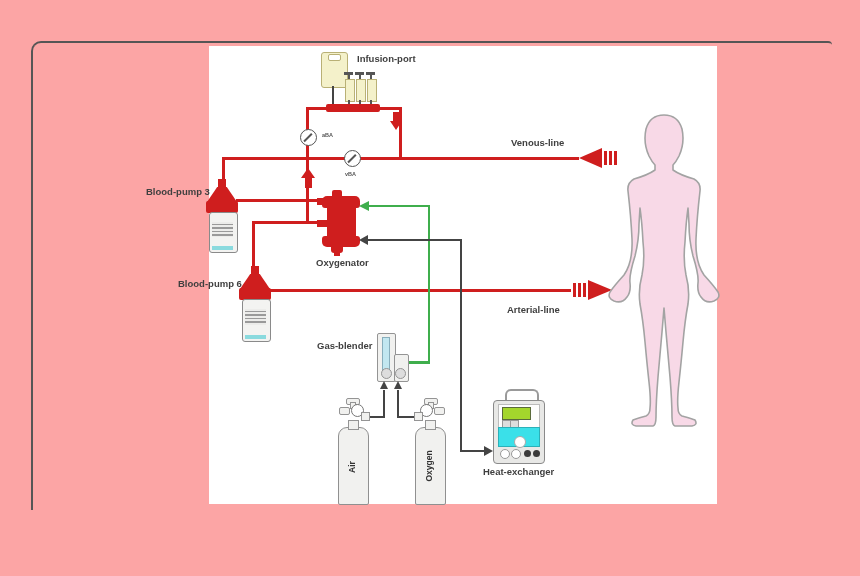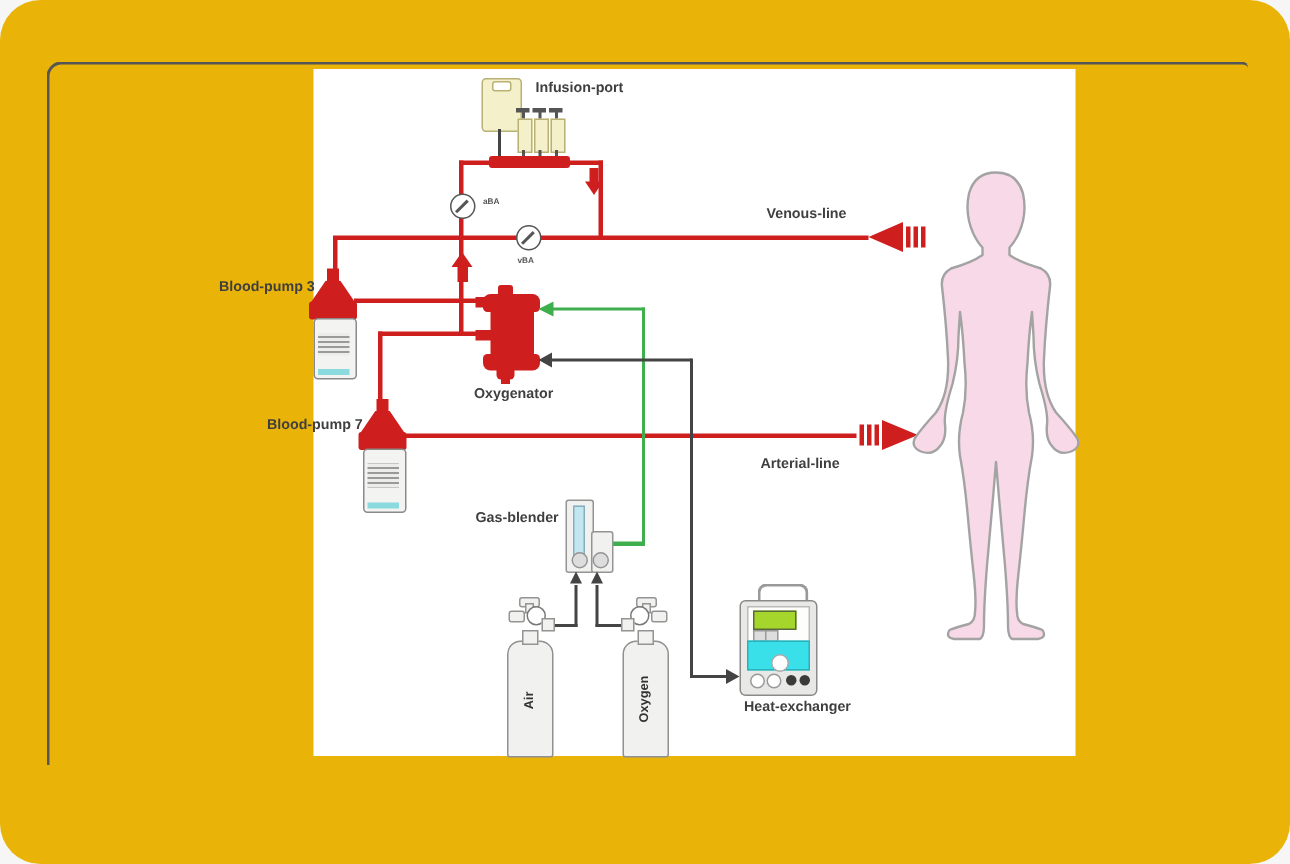--- a/index.html
+++ b/index.html
@@ -1,17 +1,17 @@
 <!DOCTYPE html>
 <html style="--blood: #cf1e1e; --gas: #3fae4c; --water: #444444; --body: #f8d9e7; --infusion: #f4f1ca; --coolant: #3ae0e9; --screen: #a4d62c;"><head>
 <meta charset="utf-8">
 <style>
   html,body{margin:0;padding:0;background:#f6f6f6;}
-  .stage{position:relative;width:860px;height:576px;background:#eab308;overflow:hidden;
-         font-family:"Liberation Sans",sans-serif;border-radius:27px;}
+  .stage{position:relative;width:860px;height:576px;background:#fca5a5;overflow:hidden;
+         font-family:"Liberation Sans",sans-serif;}
   .abs{position:absolute;}
   
   .card{left:31px;top:41px;width:799px;height:467px;
         border-top:2px solid #555;border-left:2px solid #555;
         border-top-left-radius:10px;border-top-right-radius:4px;}
   .canvas{left:209px;top:46px;width:508px;height:458px;background:#ffffff;}
   
   .rl{background:var(--blood,#cf1e1e);}
   .gl{background:var(--gas,#3fae4c);}
   .kl{background:var(--water,#444444);}
@@ -112,21 +112,21 @@
   <div class="abs rl" style="left:252px;top:220.5px;width:66px;height:3px;"></div>
   <div class="abs rl" style="left:252px;top:220.5px;width:3px;height:50px;"></div>
 
   <div class="abs rl" style="left:251px;top:266px;width:8px;height:9px;"></div>
   <div class="abs" style="left:240px;top:274px;width:30px;height:15px;background:var(--blood,#cf1e1e);clip-path:polygon(34% 0,66% 0,100% 100%,0 100%);"></div>
   <div class="abs rl" style="left:239px;top:288px;width:32px;height:12px;border-radius:2px;"></div>
   <div class="abs pump-cart" style="left:242px;top:299px;width:27px;height:41px;">
     <div class="ribs" style="position:absolute;left:2px;top:9px;width:21px;height:16px;"></div>
     <div class="cyanband" style="position:absolute;left:2px;bottom:2.5px;width:21px;height:4px;"></div>
   </div>
-  <div class="abs lbl" style="left:178px;top:278px;">Blood-pump 7</div>
+  <div class="abs lbl" style="left:178px;top:278px;">Blood-pump 6</div>
 
   <div class="abs rl" style="left:269px;top:288.5px;width:302px;height:3.5px;"></div>
   <div class="abs rl" style="left:573px;top:283px;width:3px;height:14px;"></div>
   <div class="abs rl" style="left:578px;top:283px;width:3px;height:14px;"></div>
   <div class="abs rl" style="left:583px;top:283px;width:3px;height:14px;"></div>
   <div class="abs tri" style="left:588px;top:279.5px;border-top:10.5px solid transparent;border-bottom:10.5px solid transparent;border-left:24px solid var(--blood,#cf1e1e);"></div>
   <div class="abs lbl" style="left:507px;top:304px;">Arterial-line</div>
 
   <div class="abs tri" style="left:359px;top:200.5px;border-top:5.5px solid transparent;border-bottom:5.5px solid transparent;border-right:10px solid var(--gas,#3fae4c);"></div>
   <div class="abs gl" style="left:368px;top:204.8px;width:62px;height:2.5px;"></div>
@@ -176,21 +176,21 @@
   <div class="abs" style="left:498px;top:404px;width:40px;height:23px;background:#fdfdfd;border:1px solid #bbb;"></div>
   <div class="abs" style="left:502px;top:407px;width:27px;height:11px;background:var(--screen,#a4d62c);border:1px solid #5a6a3a;"></div>
   <div class="abs" style="left:502px;top:420px;width:7px;height:6px;background:#ddd;border:1px solid #999;"></div>
   <div class="abs" style="left:510px;top:420px;width:7px;height:6px;background:#ddd;border:1px solid #999;"></div>
   <div class="abs" style="left:498px;top:427px;width:40px;height:18px;background:var(--coolant,#3ae0e9);border:1px solid #2bb0b8;"></div>
   <div class="abs" style="left:513.5px;top:436px;width:10px;height:10px;border-radius:50%;background:#fff;border:1px solid #aaa;"></div>
   <div class="abs" style="left:500px;top:449px;width:8px;height:8px;border-radius:50%;background:#fff;border:1px solid #999;"></div>
   <div class="abs" style="left:511px;top:449px;width:8px;height:8px;border-radius:50%;background:#fff;border:1px solid #999;"></div>
   <div class="abs" style="left:524px;top:450px;width:7px;height:7px;border-radius:50%;background:#3b3b3b;"></div>
   <div class="abs" style="left:533px;top:450px;width:7px;height:7px;border-radius:50%;background:#3b3b3b;"></div>
-  <div class="abs lbl" style="left:496px;top:466px;">Heat-exchanger</div>
+  <div class="abs lbl" style="left:483px;top:466px;">Heat-exchanger</div>
 
   <svg class="abs" style="left:602px;top:112px;" width="124" height="320" viewBox="0 0 124 320">
     <path d="M62,3 Q76,3 80,17 Q83,31 77,44 Q74,50 71,53 L71,58 Q78,63 92,67 Q99,71 98,79
          Q95,105 94,127 Q93,150 102,163 Q112,174 116,180 Q119,186 112,189 Q104,192 99,185
          Q95,180 96,171 Q97,163 91,144 Q87,128 87,112 L86,96 Q84,110 83,130 Q81,148 84,163
          Q88,178 86,192 Q83,208 81,230 Q79,252 77,270 Q75,288 76,296 Q76,302 80,304
          Q88,306 93,308 Q96,313 90,314 L73,314 Q70,313 70,305 Q70,290 68,265 Q66,242 64,220
          L62,196 L60,220 Q58,242 56,265 Q54,290 54,305 Q54,313 51,314 L34,314 Q28,313 31,308
          Q36,306 44,304 Q48,302 48,296 Q49,288 47,270 Q45,252 43,230 Q41,208 38,192
          Q36,178 40,163 Q43,148 41,130 Q40,110 38,96 L37,112 Q37,128 33,144 Q27,163 28,171

